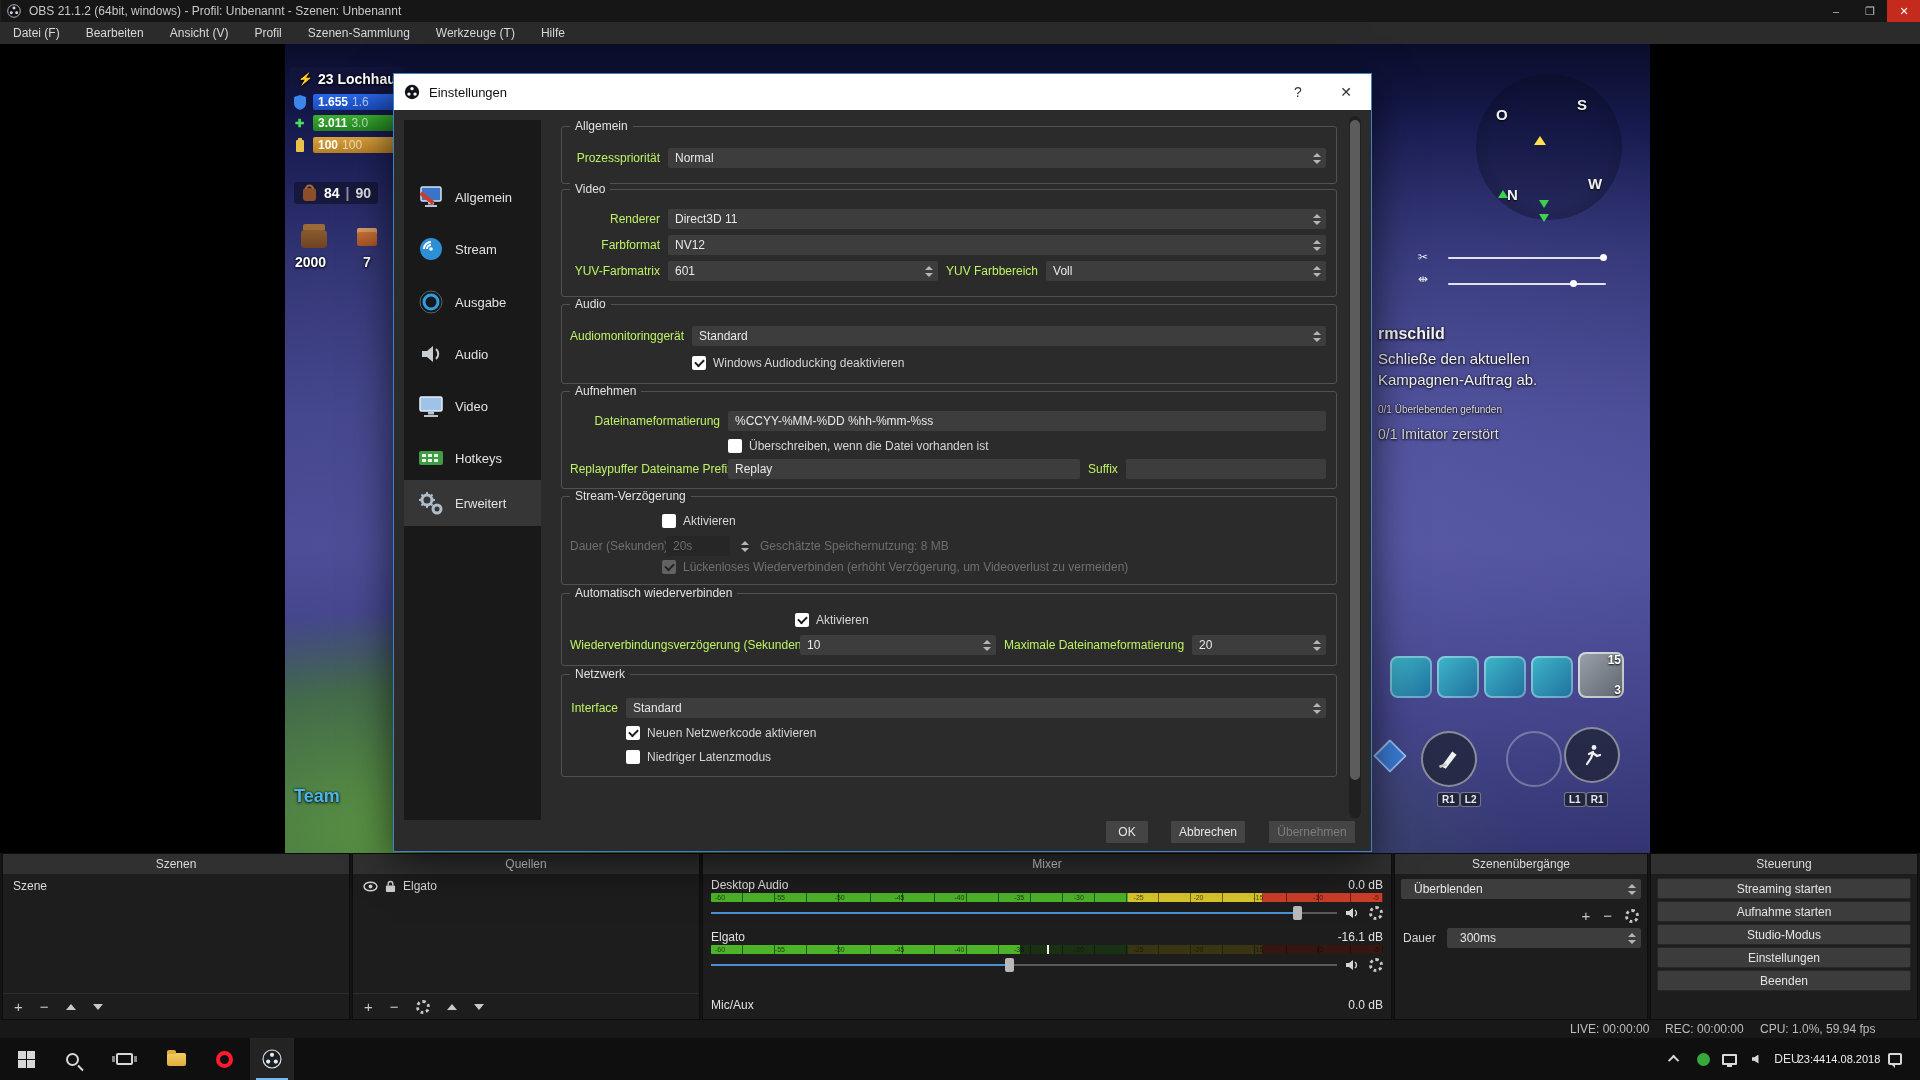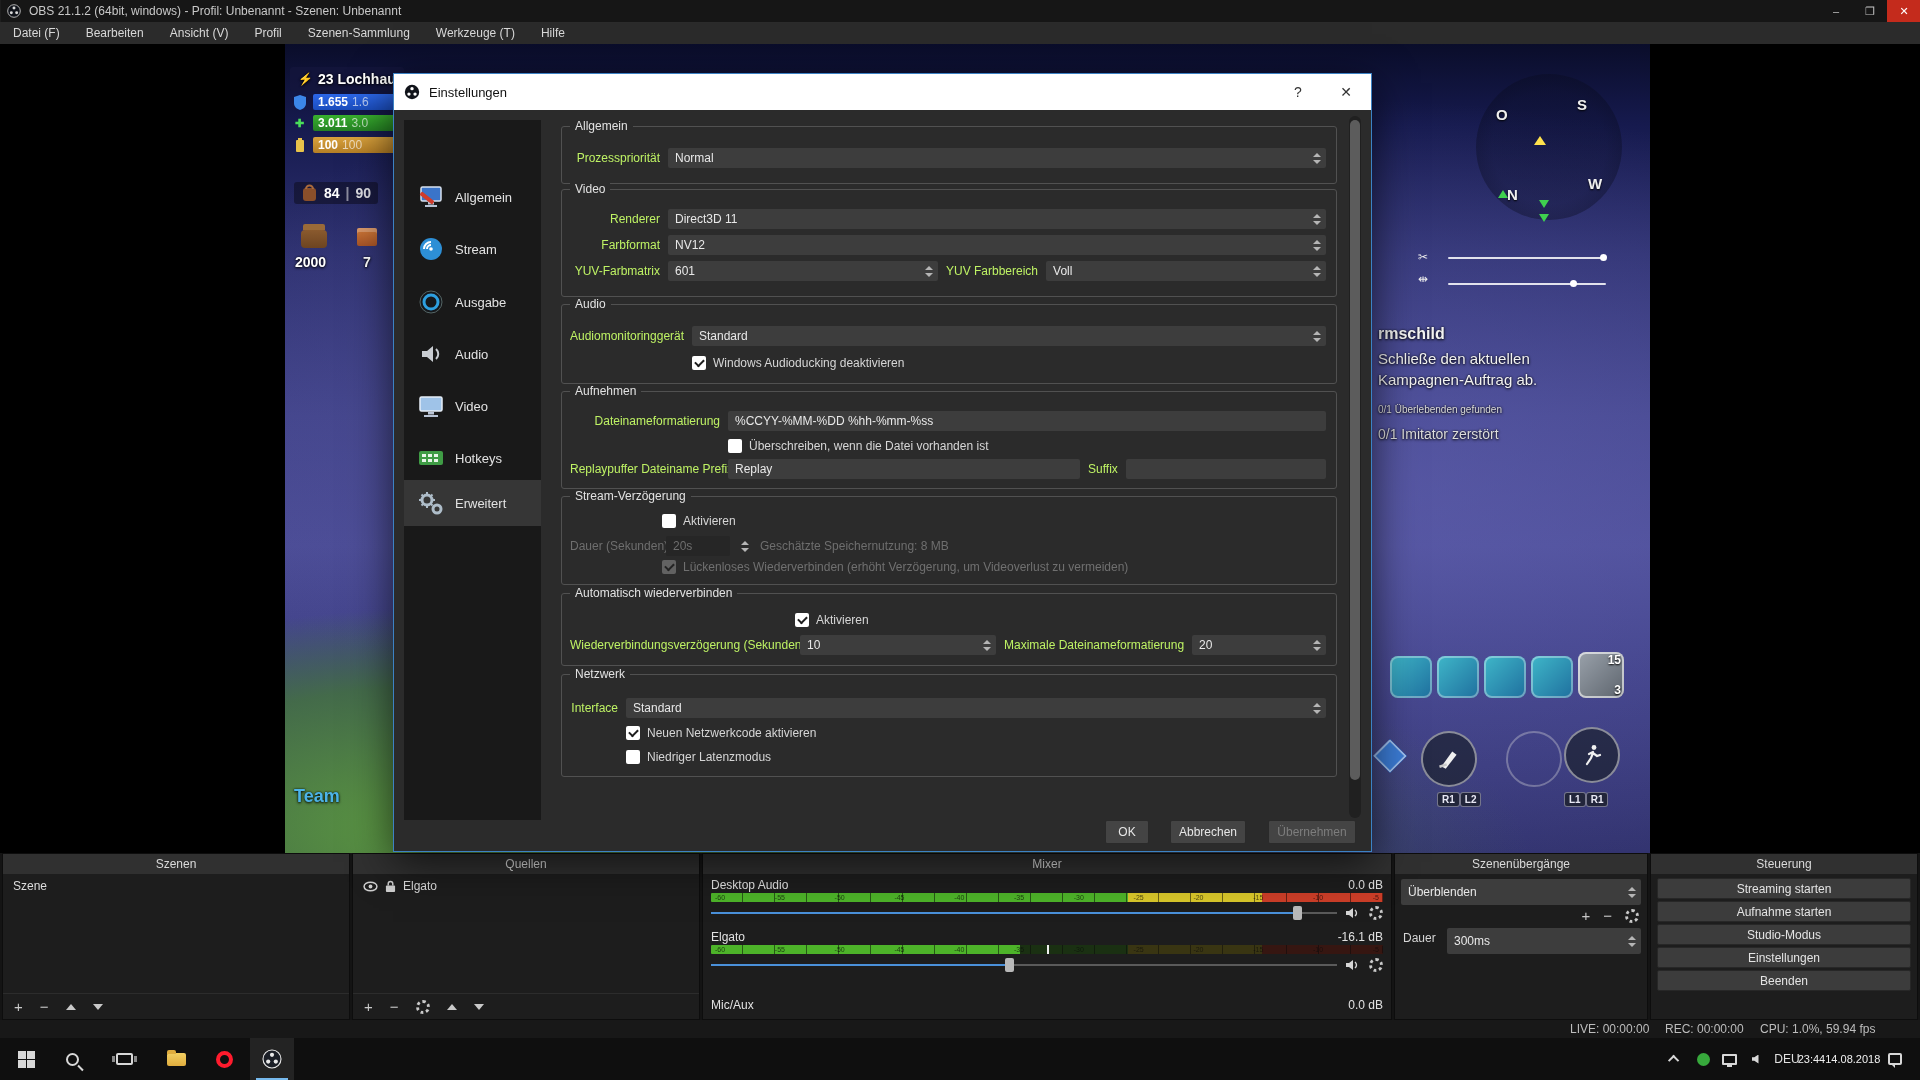--- a/index.html
+++ b/index.html
@@ -95,21 +95,21 @@
 .meter .ticks{position:absolute;inset:0;background:repeating-linear-gradient(to right,transparent 0 31px,rgba(0,0,0,.5) 31px 32px)}
 .meter .dim{position:absolute;top:0;bottom:0;right:0;background:rgba(12,12,12,.78)}
 .meter .nums{position:absolute;inset:0;display:flex;justify-content:space-between;padding:0 4px;font-size:7px;line-height:9px;color:rgba(0,0,0,.65)}
 .peak{position:absolute;top:0;bottom:0;width:2px;background:#f0f0f0}
 .sliderrow{display:flex;align-items:center;gap:8px;height:16px;margin-top:3px}
 .msl{flex:1;position:relative;height:14px}
 .msl .track{position:absolute;left:0;right:0;top:6px;height:2px;background:#5a5a5a}
 .msl .fillb{position:absolute;left:0;top:6px;height:2px;background:#4a90d9}
 .msl .handle{position:absolute;top:0;width:9px;height:14px;background:#b9b9b9;border-radius:2px}
 
-.combo{position:absolute;height:26px;background:#3d3d3d;border-radius:2px;display:flex;align-items:center;padding:0 7px;color:#e8e8e8;font-size:12px}
+.combo{position:absolute;height:20px;background:#3d3d3d;border-radius:2px;display:flex;align-items:center;padding:0 13px;color:#e8e8e8;font-size:12px}
 .cbtn{position:absolute;height:21px;background:#3c3c3c;border:1px solid #272727;border-radius:2px;color:#e4e4e4;font-size:12px;display:flex;align-items:center;justify-content:center;left:6px;right:6px}
 
 .statusbar{position:absolute;left:0;top:1020px;width:1920px;height:18px;background:#181818;font-size:12px;color:#bdbdbd}
 .statusbar span{position:absolute;top:2px}
 .tb{position:absolute;left:0;top:1038px;width:1920px;height:42px;background:#0f0f0f}
 .tbicon{position:absolute;top:0;width:44px;height:42px;display:flex;align-items:center;justify-content:center}
 .winlogo{display:grid;grid-template-columns:8px 8px;grid-template-rows:8px 8px;gap:1px}
 .winlogo i{background:#d8d8d8}
 .mag{width:13px;height:13px;border:2px solid #d8d8d8;border-radius:50%;position:relative}
 .mag::after{content:"";position:absolute;width:7px;height:2px;background:#d8d8d8;transform:rotate(45deg);left:9px;top:12px}

